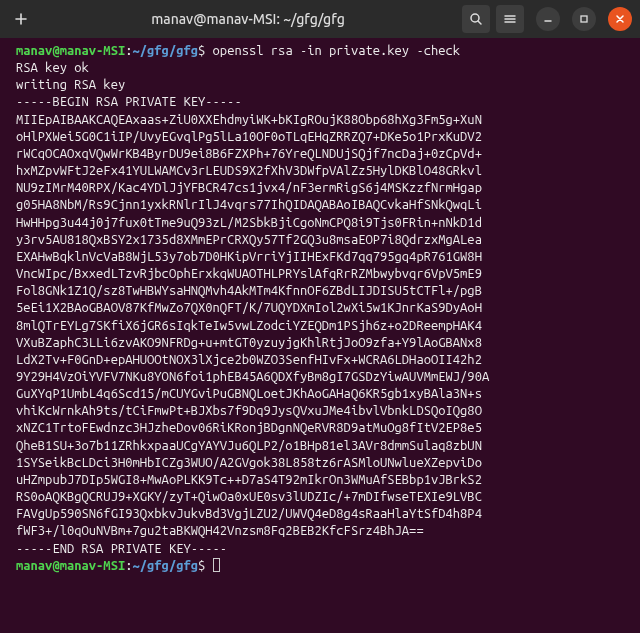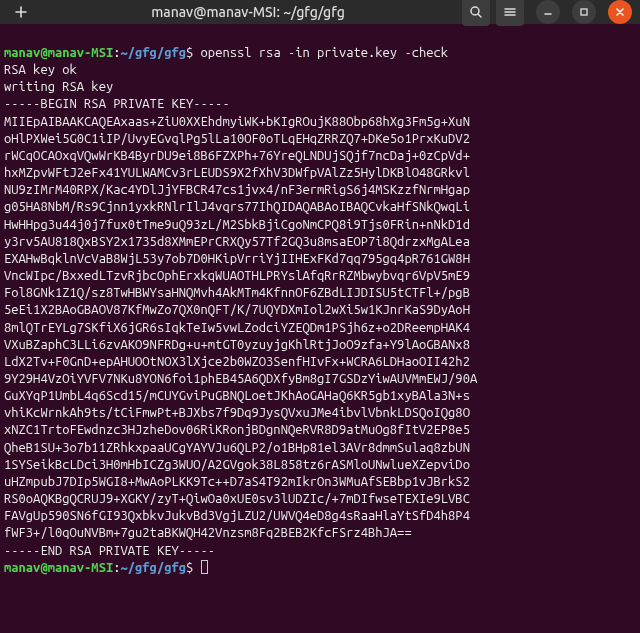--- a/index.html
+++ b/index.html
@@ -5,21 +5,21 @@
   * { box-sizing: border-box; margin: 0; padding: 0; }
   body {
     width: 640px;
     height: 633px;
     background: #300a24;
     font-family: "Ubuntu Mono", "DejaVu Sans Mono", monospace;
     font-size: 13px;
     overflow: hidden;
   }
   .titlebar {
-    height: 24px;
+    height: 38px;
     background: #2b2b2b;
     display: flex;
     align-items: center;
     padding: 0 8px;
     gap: 6px;
   }
   .title-plus {
     width: 26px; height: 26px;
     display: flex; align-items: center; justify-content: center;
     color: #ddd; font-size: 18px; border-radius: 4px;
@@ -43,27 +43,26 @@
   .win-btn {
     width: 24px; height: 24px;
     border-radius: 50%;
     display: flex; align-items: center; justify-content: center;
     margin-left: 6px;
   }
   .win-min, .win-max { background: #3d3d3d; }
   .win-close { background: #e95420; }
   .win-btn svg { display: block; }
   .terminal {
-    padding: 4px 6px 6px 4px;
+    padding: 4px 6px 6px 16px;
     color: #eee;
     line-height: 1.32;
     font-size: 13px;
     word-break: break-all;
     white-space: pre-wrap;
-    margin-top: 16px;
   }
   .user { color: #4fd44f; font-weight: bold; }
   .path { color: #5c9dd6; font-weight: bold; }
   .dollar { color: #e0e0e0; }
   .cursor {
     display: inline-block;
     width: 7px; height: 14px;
     border: 1px solid #ccc;
     vertical-align: -2px;
   }

